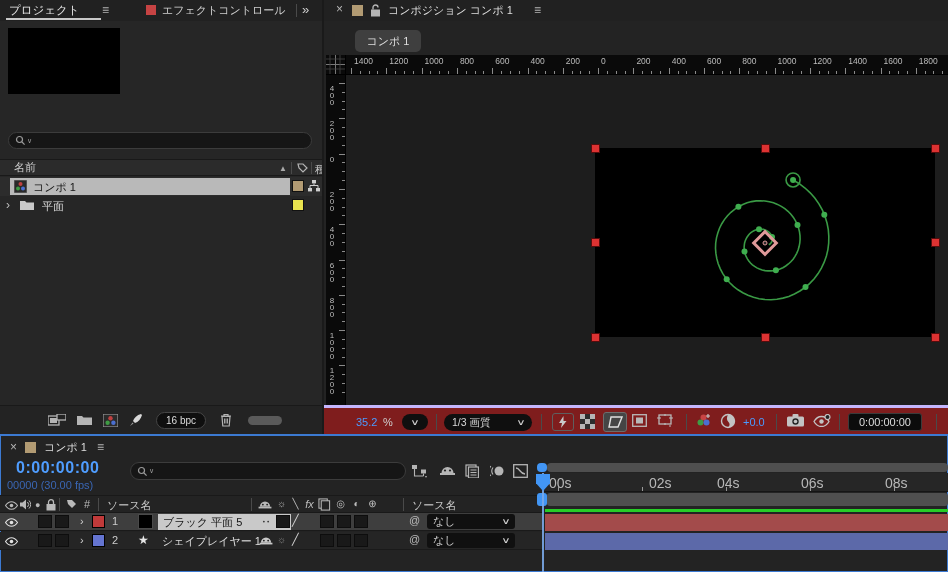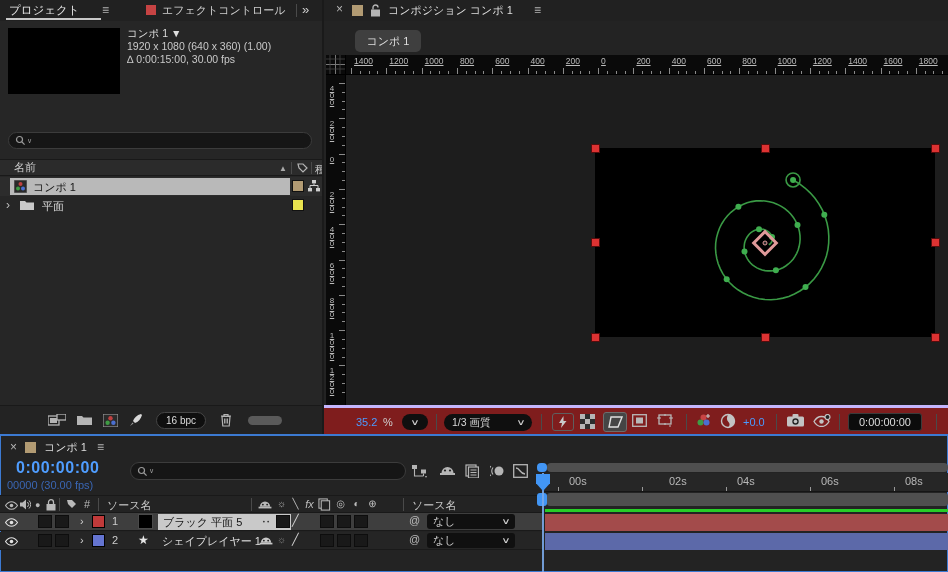--- a/index.html
+++ b/index.html
@@ -37,21 +37,21 @@
   
   #splitter { left:322px; top:0; width:2px; height:434px; background:#1a1a1a; }
 
   
   #comp-tabbar { left:324px; top:0; width:624px; height:21px; background:#212121; }
   #comp-body { left:324px; top:21px; width:624px; height:384px; background:#232323; }
   #comp-tab-btn { left:355px; top:30px; width:66px; height:22px; background:#3f3f3f; border-radius:5px; color:#dedede; display:flex; align-items:center; justify-content:center; }
   #ruler-corner { left:326px; top:55px; width:20px; height:20px; background:#0a0a0a; border-right:1px solid #000; border-bottom:1px solid #000; }
   #h-ruler { left:346px; top:55px; width:602px; height:20px; background:#0a0a0a; border-bottom:1px solid #000; overflow:hidden; }
   #v-ruler { left:326px; top:75px; width:20px; height:330px; background:#0a0a0a; border-right:1px solid #000; overflow:hidden; }
-  .rlabel { position:absolute; color:#bcbcbc; font-size:8.5px;text-decoration:underline; }
+  .rlabel { position:absolute; color:#bcbcbc; font-size:8.5px; }
   .rtick { position:absolute; background:#8a8a8a; }
   #viewer { left:346px; top:75px; width:602px; height:330px; background:#1d1d1d; overflow:hidden; }
   #comp-frame { position:absolute; left:249px; top:73px; width:340px; height:189px; background:#000; }
   .handle { position:absolute; width:9px; height:9px; background:#dd3232; border:1px solid #550d0d; }
   
   #comp-toolbar { left:324px; top:405px; width:624px; height:29px; background:#7f1d1d; border-top:3px solid #c4b5fd; }
   .blue-num { color:#4b9bff; }
   .dd { background:#0f0f0f; border-radius:9px; color:#d8d8d8; display:flex; align-items:center; font-size:10.5px; }
   .chev { font-size:8px; color:#cfcfcf; transform:scaleX(1.6); }
   .tc-box { background:#0c0c0c; border:1px solid #3b3b3b; border-radius:3px; color:#dcdcdc; display:flex; align-items:center; justify-content:center; font-size:11px; }
@@ -64,21 +64,21 @@
   #tl-colhdr { left:0; top:495px; width:543px; height:18px; border-top:1px solid #191919; border-bottom:1px solid #191919; background:#232323; }
   .layer-row { left:0; width:543px; height:18px; border-bottom:1px solid #1a1a1a; }
   .lr-box { width:14px; height:13px; background:#191919; border:1px solid #0d0d0d; }
   .name-sel { background:#c9c9c9; color:#151515; padding:0 5px; height:16px; display:flex; align-items:center; }
   .parent-dd { background:#101010; border-radius:3px; color:#cccccc; display:flex; align-items:center; width:88px; height:15px; padding:0 6px; }
   .sw { color:#bdbdbd; font-size:10px; width:15px; text-align:center; }
   
   .nav-bar { background:#4f4f4f; border-radius:4px; }
   .blue-cap { background:#4296f5; border-radius:4px; }
   #tl-ruler { left:543px; top:473px; width:405px; height:19px; background:#262626; border-bottom:1px solid #151515; overflow:hidden; }
-  .tl-rlabel { position:absolute; top:2px; color:#b8b8b8; font-size:11px;margin-left:20px; }
+  .tl-rlabel { position:absolute; top:2px; color:#b8b8b8; font-size:14px; }
   .tl-rtick { position:absolute; top:14px; width:1px; height:4px; background:#999; }
   #green-line { left:545px; top:509px; width:403px; height:3px; background:#27cd27; }
   .dur-bar { position:absolute; left:545px; width:403px; height:17px; }
   .noise { background-image:repeating-linear-gradient(45deg, rgba(0,0,0,0.18) 0 2px, rgba(255,255,255,0.07) 2px 4px); }
   #playhead-line { left:542px; top:473px; width:2px; height:99px; background:#7fa8d0; background:#7aa8e8; opacity:0.9; }
   #playhead-head { left:536px; top:474px; width:14px; height:17px; background:#4296f5; clip-path:polygon(0 0,100% 0,100% 55%,50% 100%,0 55%); }
 </style>
 </head>
 <body>
 
@@ -89,25 +89,20 @@
     <span class="tab-underline"></span>
     <span class="menu-glyph abs" style="left:102px;top:3px;">≡</span>
     <span class="red-chip abs" style="left:146px;top:5px;"></span>
     <span class="abs" style="left:162px;top:3px;color:#cfcfcf;">エフェクトコントロール</span>
     <span class="sep-v abs" style="left:296px;top:4px;height:13px;"></span>
     <span class="abs" style="left:302px;top:2px;font-size:13px;color:#cfcfcf;">»</span>
   </div>
 
   <div class="abs" id="project-body">
     <div class="abs" id="proj-thumb" style="left:8px;top:7px;"></div>
-    <div class="abs" style="left:127px;top:6px;">
-      <div class="proj-info" style="color:#dedede;">コンポ 1 ▼</div>
-      <div class="proj-info">1920 x 1080  (640 x 360) (1.00)</div>
-      <div class="proj-info">∆ 0:00:15:00, 30.00 fps</div>
-    </div>
 
     <div class="abs search-box" style="left:8px;top:111px;width:304px;height:17px;">
       <svg width="11" height="11" viewBox="0 0 11 11">
           <circle cx="4.5" cy="4.5" r="3" fill="none" stroke="#9a9a9a" stroke-width="1.2"></circle>
           <line x1="7" y1="7" x2="9.6" y2="9.6" stroke="#9a9a9a" stroke-width="1.2"></line>
         </svg>
       <span style="font-size:7px;margin-left:1px;">∨</span>
     </div>
 
     <div class="abs row" id="proj-header" style="top:138px;">

